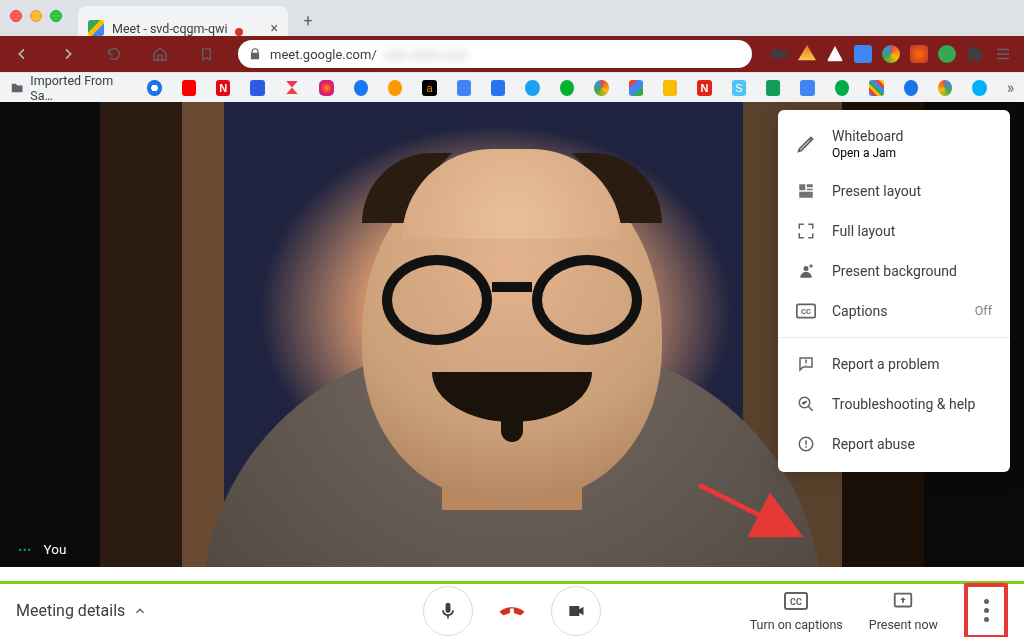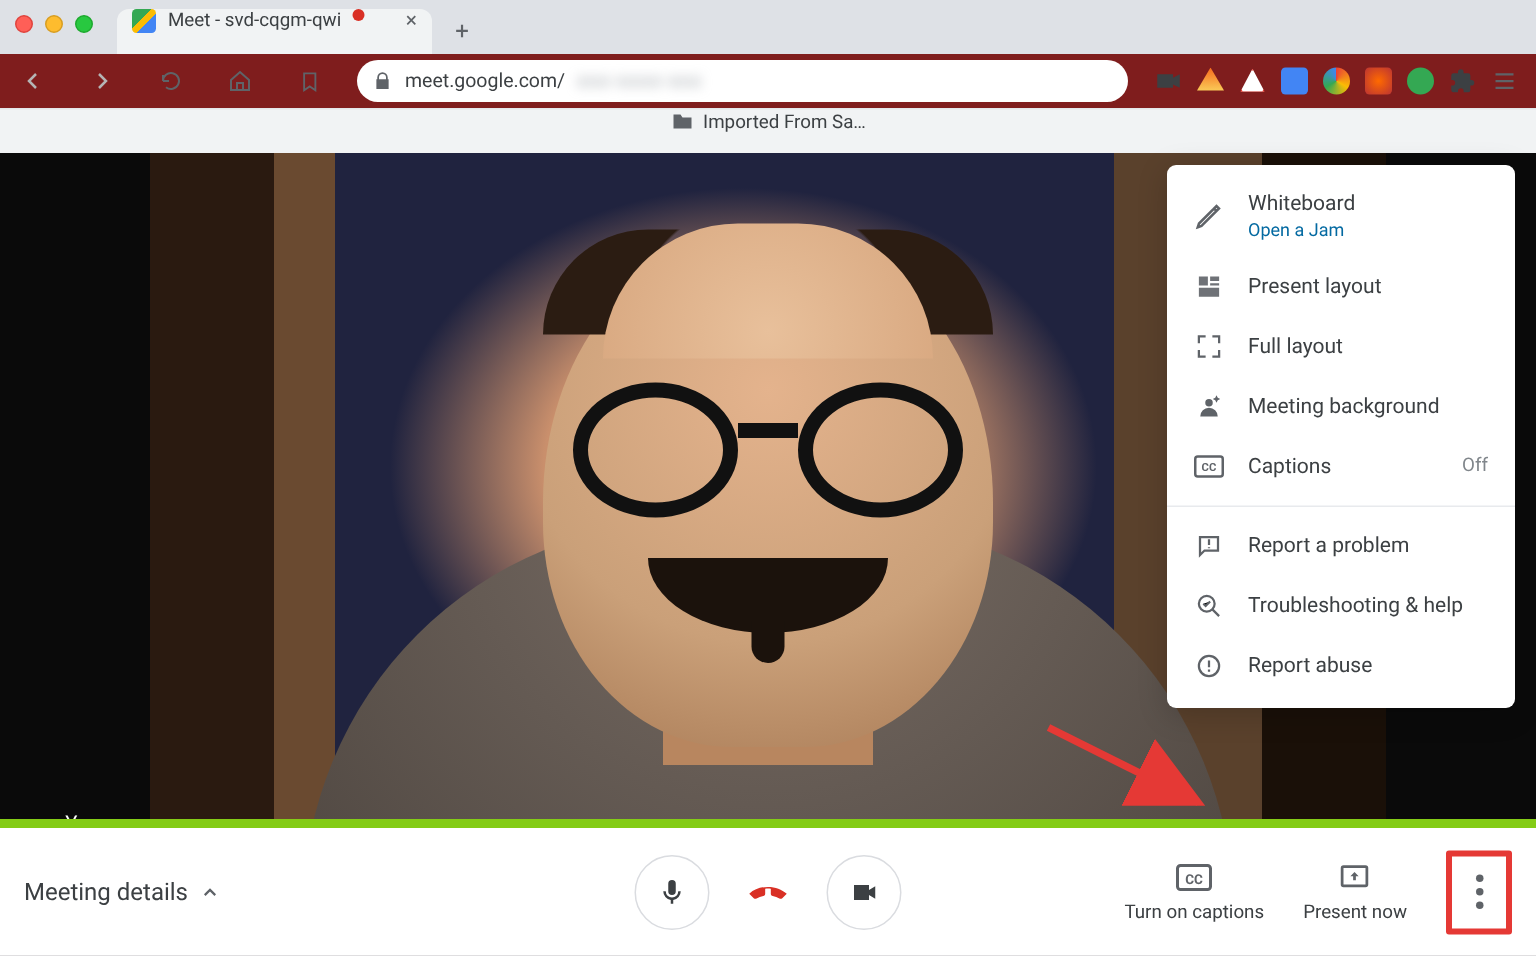--- a/index.html
+++ b/index.html
@@ -8,36 +8,36 @@
 
   
   .titlebar { height: 36px; background: #DEE1E6; display: flex; align-items: flex-end; padding-left: 8px; position: relative; }
   .traffic { position: absolute; left: 10px; top: 10px; display: flex; gap: 8px; }
   .traffic span { width: 12px; height: 12px; border-radius: 50%; display: inline-block; }
   .tl-red { background: #FF5F57; border: 1px solid #E0443E; }
   .tl-yellow { background: #FEBC2E; border: 1px solid #D89E22; }
   .tl-green { background: #28C840; border: 1px solid #1DAA2E; }
 
   .tabstrip { display: flex; align-items: flex-end; margin-left: 70px; height: 100%; }
-  .tab { background: #F1F3F4; border-radius: 8px 8px 0 0; height: 30px; display: flex; align-items: flex-start; padding: 0 10px; gap: 8px; min-width: 210px; font-size: 12.5px; color: #3c4043; }
+  .tab { background: #F1F3F4; border-radius: 8px 8px 0 0; height: 30px; display: flex; align-items: flex-end; padding: 0 10px; gap: 8px; min-width: 210px; font-size: 12.5px; color: #3c4043; }
   .tab .favicon { width: 16px; height: 16px; background: linear-gradient(135deg,#34A853 0 40%, #FBBC04 0 60%, #4285F4 0); border-radius: 3px; position:relative;}
   .tab .rec { width:8px; height:8px; border-radius:50%; background:#d93025; }
   .tab .close { color:#5f6368; font-size:14px; margin-left:auto; }
   .newtab { width: 28px; height: 28px; display:flex; align-items:center; justify-content:center; color:#5f6368; margin-left:6px; margin-bottom:2px;}
 
   .toolbar { height: 36px; background: #7f1d1d; display: flex; align-items: center; padding: 0 8px; gap: 18px; }
   .tbtn { width: 28px; height: 28px; display:flex; align-items:center; justify-content:center; color:#5f6368; border-radius:50%; }
   .tbtn.disabled { color: #b5b5b5; }
   .omnibox { flex: 1; height: 28px; background: #fff; border-radius: 14px; display:flex; align-items:center; padding: 0 10px; gap: 8px; font-size: 13px; color:#3c4043; position:relative; }
   .omnibox .lock { color:#5f6368; }
   .omnibox .blur { filter: blur(4px); color:#9aa0a6; letter-spacing:1px;}
   .ext-icons { display:flex; gap:10px; align-items:center; padding-right:4px;}
   .ei { width:18px; height:18px; border-radius:3px; }
 
-  .bookmarks { height: 30px; background: #F1F3F4; border-top: 1px solid #E4E6E9; display:flex; align-items:center; padding: 0 10px; gap: 20px; font-size:12.5px; color:#3c4043;flex-direction:column; }
+  .bookmarks { height: 30px; background: #F1F3F4; border-top: 1px solid #E4E6E9; display:flex; align-items:center; padding: 0 10px; gap: 20px; font-size:12.5px; color:#3c4043; }
   .bm-folder { display:flex; align-items:center; gap:6px; }
   .bm-ico { width:16px; height:16px; border-radius:3px; }
   .bm-more { margin-left:auto; color:#5f6368; font-size:16px;}
 
   
   .meet-area { position: absolute; top: 102px; left:0; right:0; bottom: 70px; background: #000; }
   .video-tile { position:absolute; inset:0; overflow:hidden; }
   .video-bg {
     position:absolute; inset:0;
     background:
@@ -58,39 +58,39 @@
   .neck { position:absolute; left:50%; top:62%; transform:translateX(-50%); width:140px; height:120px; background:#b8865f;}
   .shirt { position:absolute; left:50%; bottom:-40px; transform:translateX(-50%); width:620px; height:260px; background: radial-gradient(circle at 50% -10%, #7a6e66, #4f4741); border-radius: 280px 280px 0 0;}
   .sidebars { position:absolute; top:0; bottom:0; width:100px; }
   .sidebars.left { left:0; background: linear-gradient(#0a0a0a, #0a0a0a); }
   .sidebars.right { right:0; background: linear-gradient(#0a0a0a, #0a0a0a); }
 
   .you-label { position:absolute; left:18px; bottom:10px; color:#fff; font-size:13.5px; display:flex; align-items:center; gap:10px;}
   .you-dots { color:#0f9d58; letter-spacing:2px; font-weight:bold;}
 
   
-  .bottom-bar { position:absolute; left:0; right:0; bottom:0; height:91px; background:#fff; border-top:6px solid #84cc16; display:flex; align-items:center; padding: 0 16px; }
+  .bottom-bar { position:absolute; left:0; right:0; bottom:0; height:56px; background:#fff; border-top:3px solid #84cc16; display:flex; align-items:center; padding: 0 16px; }
   .meeting-details { display:flex; align-items:center; gap:8px; font-size:16px; color:#3c4043; }
   .md-caret { font-size:14px; color:#5f6368;}
   .center-controls { position:absolute; left:50%; transform:translateX(-50%); display:flex; gap:14px;}
   .circ-btn { width:50px; height:50px; border-radius:50%; border:1px solid #dadce0; background:#fff; display:flex; align-items:center; justify-content:center; color:#3c4043; }
   .circ-btn.hangup { border:none; }
   .right-actions { margin-left:auto; display:flex; align-items:center; gap:26px; }
   .action-btn { display:flex; flex-direction:column; align-items:center; gap:4px; font-size:12.5px; color:#3c4043; }
   .action-ico { width:24px; height:24px; display:flex; align-items:center; justify-content:center; color:#5f6368;}
   .more-box { width:44px; height:56px; border:4px solid #e53935; display:flex; align-items:center; justify-content:center; border-radius:2px;}
   .more-dots { display:flex; flex-direction:column; gap:4px;}
   .more-dots span { width:5px; height:5px; border-radius:50%; background:#5f6368;}
 
   
   .menu { position:absolute; right:14px; top:110px; width:232px; background:#fff; border-radius:6px; box-shadow: 0 4px 20px rgba(0,0,0,0.18); padding: 8px 0; z-index:50; }
   .menu-item { display:flex; align-items:center; padding: 10px 18px; gap:16px; font-size:14px; color:#3c4043; position:relative;}
   .menu-item:hover, .menu-item.hovered { background:#f1f3f4; }
   .menu-ico { width:20px; height:20px; color:#5f6368; display:flex; align-items:center; justify-content:center; flex-shrink:0;}
-  .menu-sub { font-size:12px; color:#0369a1; }
+  .menu-sub { font-size:12px; color:#000000; }
   .menu-sep { height:1px; background:#e8eaed; margin: 6px 0; }
   .menu-badge { margin-left:auto; font-size:12.5px; color:#80868b; }
   .menu-text { display:flex; flex-direction:column; line-height:1.25;}
 
   
   .arrow { position:absolute; right:210px; top:480px; z-index:60; pointer-events:none;}
 
   svg { display:block; }
 </style>
 </head>
@@ -255,21 +255,21 @@
           </svg>
       </span>
       <span>Full layout</span>
     </div>
     <div class="menu-item">
       <span class="menu-ico">
         <svg width="20" height="20" viewBox="0 0 24 24">
             <path fill="currentColor" d="M12 12a3 3 0 1 0 0-6 3 3 0 0 0 0 6zm-7 8a7 7 0 0 1 14 0H5zM18 3l1 2 2 1-2 1-1 2-1-2-2-1 2-1 1-2z"></path>
           </svg>
       </span>
-      <span>Meeting background</span>
+      <span>Present background</span>
     </div>
     <div class="menu-item">
       <span class="menu-ico">
         <svg width="20" height="16" viewBox="0 0 24 18">
             <rect x="1" y="1" width="22" height="16" rx="2" fill="none" stroke="currentColor" stroke-width="2"></rect>
             <text x="12" y="13" text-anchor="middle" font-size="9" fill="currentColor" font-weight="bold">CC</text>
           </svg>
       </span>
       <span>Captions</span>
       <span class="menu-badge">Off</span>

